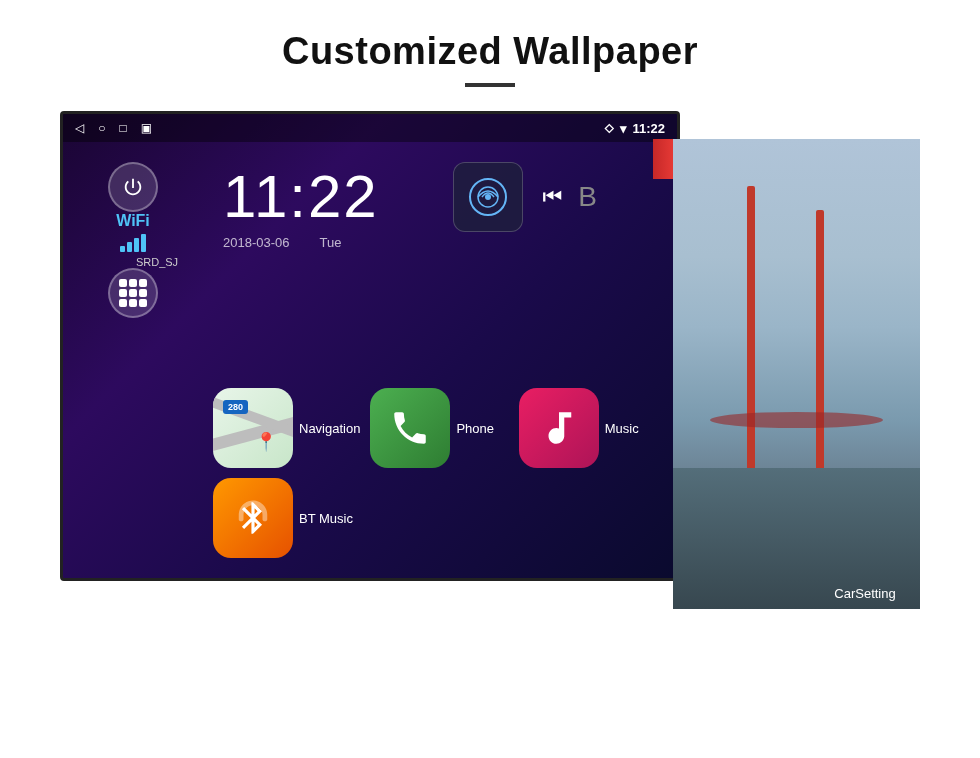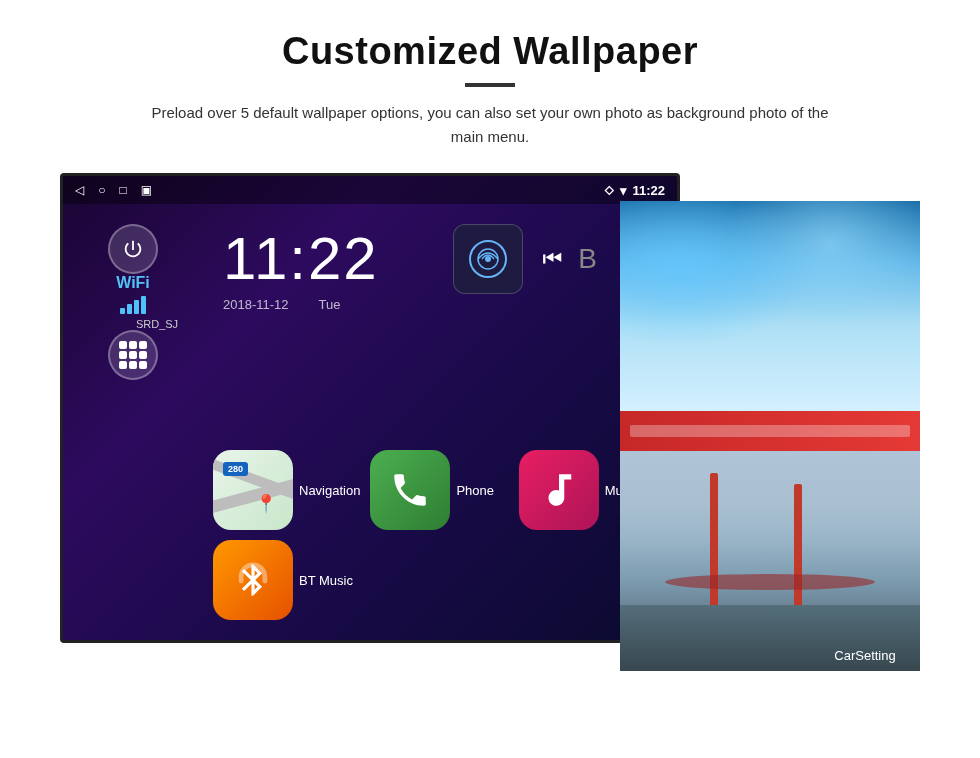--- a/index.html
+++ b/index.html
@@ -296,24 +296,24 @@
     
     .video-app {
       background: linear-gradient(135deg, #78909c, #37474f);
     }
 
     
     .wallpaper-thumbs {
       position: absolute;
       right: 0;
       top: 28px;
-      width: 300px;
+      width: 267px;
       height: 470px;
       display: flex;
-      flex-direction: column;
+      flex-direction: row;
     }
 
     .thumb-top {
       height: 210px;
       background: linear-gradient(135deg, #0d47a1 0%, #29b6f6 40%, #e3f2fd 70%, #b3e5fc 100%);
       position: relative;
       overflow: hidden;
     }
 
     .thumb-top::before {
@@ -426,21 +426,20 @@
       font-size: 18px;
     }
   </style>
 </head>
 <body>
 
 <div class="page-container">
   <div class="title-section">
     <h1 class="main-title">Customized Wallpaper</h1>
     <div class="title-divider"></div>
-    <p class="subtitle">Preload over 5 default wallpaper options, you can also set your own photo as background photo of the main menu.</p>
   </div>
 
   <div class="device-container">
 
     <div class="android-screen">
 
       <div class="status-bar">
         <div class="status-bar-left">
           <span>◁</span>
           <span>○</span>
@@ -485,21 +484,21 @@
             <div class="apps-grid-dot"></div>
           </div>
         </div>
       </div>
 
       <div class="main-content">
 
         <div class="clock-section">
           <div class="clock-time">11:22</div>
           <div class="clock-date">
-            <span>2018-11-12</span>
+            <span>2018-03-06</span>
             <span>Tue</span>
           </div>
         </div>
 
         <div class="media-section">
           <div class="media-app-icon">
             <svg width="44" height="44" viewBox="0 0 44 44" fill="none">
               <circle cx="22" cy="22" r="18" stroke="#64b5f6" stroke-width="2" fill="none"></circle>
               <circle cx="22" cy="22" r="10" stroke="#64b5f6" stroke-width="1.5" fill="none"></circle>
               <circle cx="22" cy="22" r="3" fill="#64b5f6"></circle>

